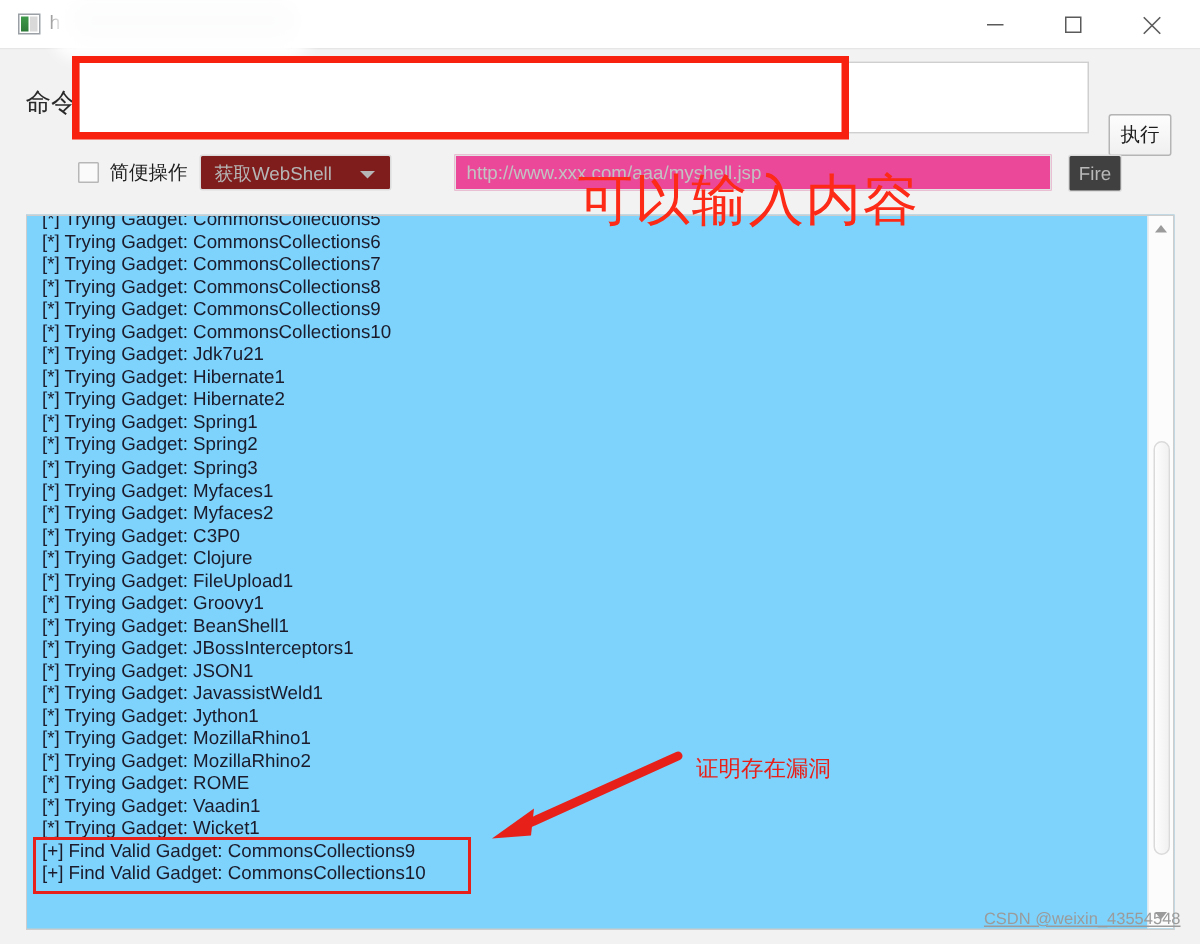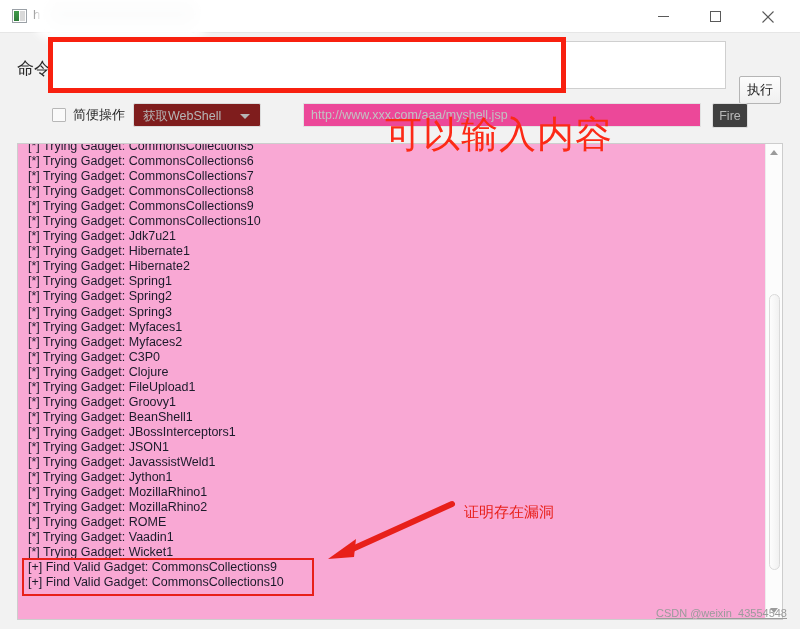--- a/index.html
+++ b/index.html
@@ -208,21 +208,21 @@
     align-items: center;
     justify-content: center;
     font-family: "Liberation Sans", sans-serif;
   }
 
   
   .log-panel {
     position: absolute;
     left: 17px; top: 143px;
     width: 766px; height: 477px;
-    background: #f9a8d4;
+    background: #7dd3fc;
     border: 1px solid #cdcdcd;
     box-sizing: border-box;
     overflow: hidden;
   }
   .log-lines {
     position: absolute;
     left: 10px; top: -5px;
     width: 730px;
     font-family: "Liberation Sans", "DejaVu Sans", sans-serif;
     font-size: 12.5px;

